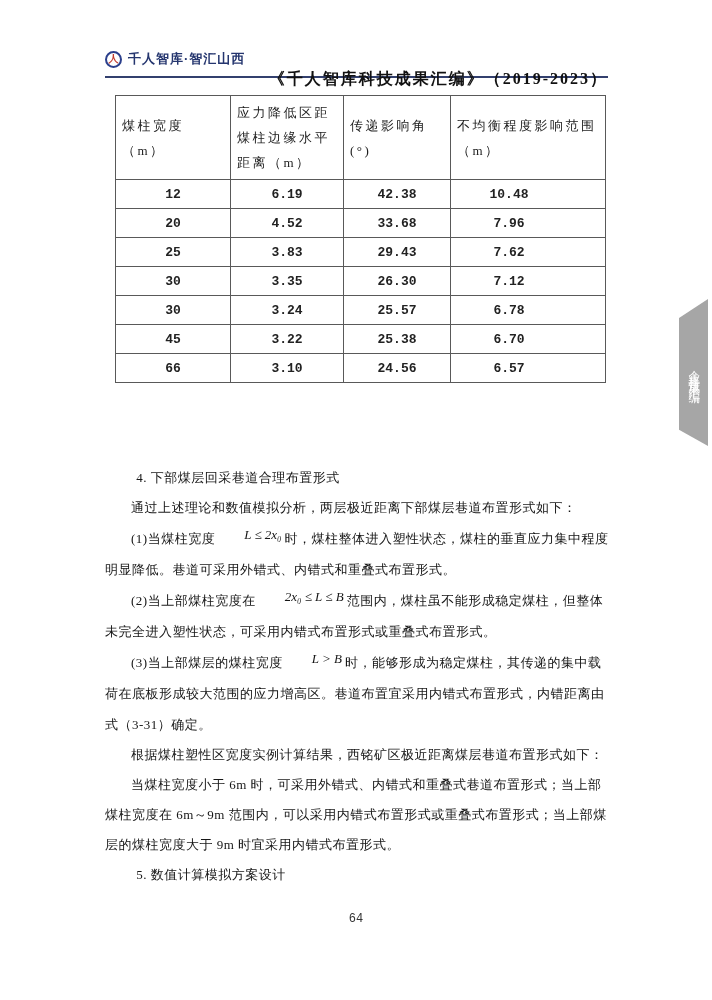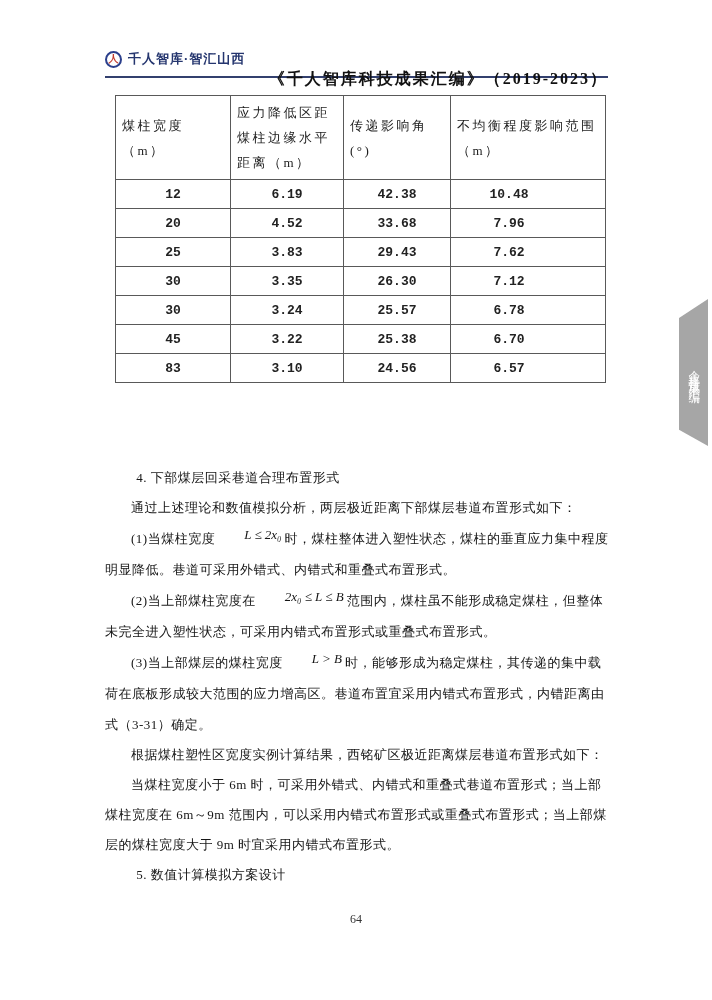--- a/index.html
+++ b/index.html
@@ -141,21 +141,21 @@
     line-height: 1;
   }
 
   
   .page-footer {
     position: absolute;
     left: 0;
     top: 912px;
     width: 712px;
     text-align: center;
-    font-family: Liberation Serif, serif;
+    font-family: Liberation Mono, monospace;
     font-size: 12px;
     color: #333333;
   }
 </style>
 </head>
 <body>
 
 <div class="page-header">
   <div class="brand">
     <span class="logo-badge">人</span>
@@ -211,21 +211,21 @@
           <td>25.57</td>
           <td class="w-col">6.78</td>
       </tr>
       <tr>
         <td>45</td>
           <td>3.22</td>
           <td>25.38</td>
           <td class="w-col">6.70</td>
       </tr>
       <tr>
-        <td>83</td>
+        <td>66</td>
           <td>3.10</td>
           <td>24.56</td>
           <td class="w-col">6.57</td>
       </tr>
     </tbody>
   </table>
 </div>
 
 <div class="body-text">
   <p class="heading">4. 下部煤层回采巷道合理布置形式</p>

